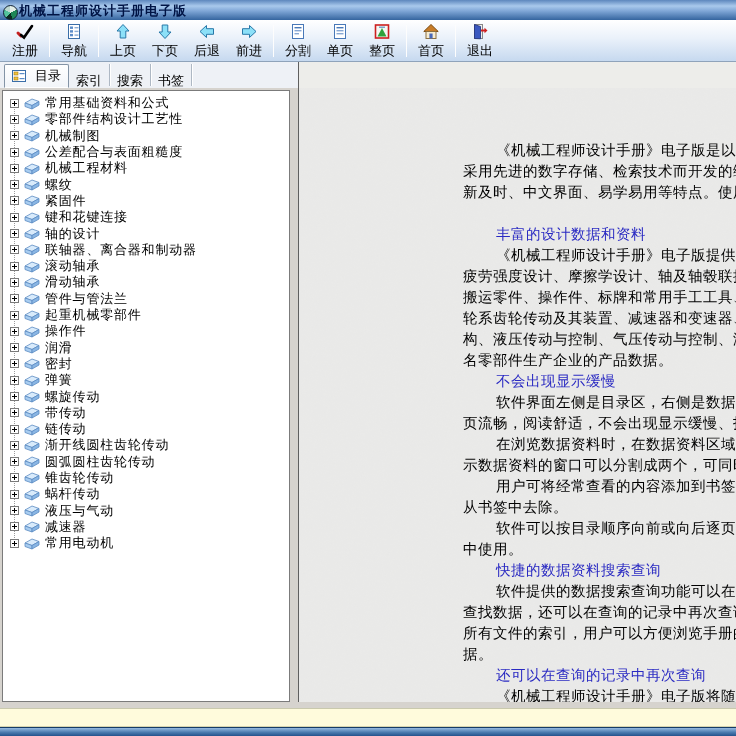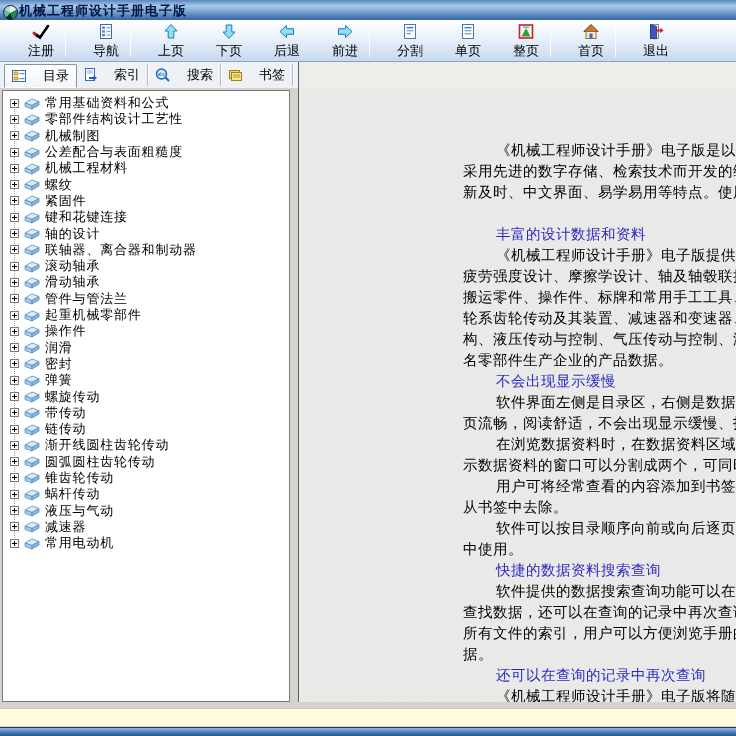--- a/index.html
+++ b/index.html
@@ -22,37 +22,37 @@
   }
   .title-text{ font-size:13px; font-weight:bold; color:#001445; letter-spacing:1px; }
 
   
   .toolbar{
     position:absolute; left:0; top:20px; width:736px; height:42px;
     background:linear-gradient(to bottom,#ffffff 0%,#eaf1fa 45%,#c6d9ef 100%);
     border-bottom:1px solid #8fa3ba;
     display:flex; align-items:stretch; padding:2px 0 1px 4px;
   }
-  .tbtn{ width:42px; display:flex; flex-direction:column; align-items:center; justify-content:center; gap:1px;margin-left:16px; }
+  .tbtn{ width:42px; display:flex; flex-direction:column; align-items:center; justify-content:center; gap:1px; }
   .tbtn .ticon{ height:19px; display:flex; align-items:center; justify-content:center; }
   .tbtn .tlabel{ font-size:13px; color:#000; white-space:nowrap; }
   .tsep{ width:1px; background:#93a5b8; border-right:1px solid #fdfdfd; margin:3px 3px 3px 3px; }
 
   
   .tabrow{ position:absolute; left:0; top:62px; width:736px; height:26px; background:#eef1f6; }
   .left-tabs{ position:absolute; left:4px; top:0; height:26px; display:flex; align-items:flex-end; }
   .tab{
-    height:22px; padding:0 7px; display:flex; align-items:center; gap:16px;
+    height:22px; padding:0 7px; display:flex; align-items:center; gap:8px;
     font-size:13px; color:#000; position:relative;
   }
   .tab.active{
     background:linear-gradient(#ffffff,#f2f5f9); border:1px solid #8494a6; border-bottom:1px solid #fff;
     border-radius:2px 2px 0 0; height:24px;
   }
-  .tab:not(.active){ border-right:1px solid #aeb8c4; box-shadow:1px 0 0 #fff; margin-bottom:2px; }
+  .tab:not(.active){ border-right:1px solid #aeb8c4; box-shadow:1px 0 0 #fff; margin-bottom:2px;flex-direction:column; }
   .content-tab{ left:306px; position:absolute; top:0; }
   .content-tab .tab.active{ background:linear-gradient(#fbfbf9,#efefec); border-bottom:1px solid #e9e9e6; }
 
   
   .tree-panel{
     position:absolute; left:2px; top:90px; width:288px; height:612px;
     background:#fff; border:1px solid #7b7b7b; overflow:hidden;
   }
   .tree-connector{ position:absolute; left:11px; top:10px; height:441px; border-left:1px dotted #9b9b9b; }
   .tree{ position:absolute; left:0; top:4px; width:100%; }

